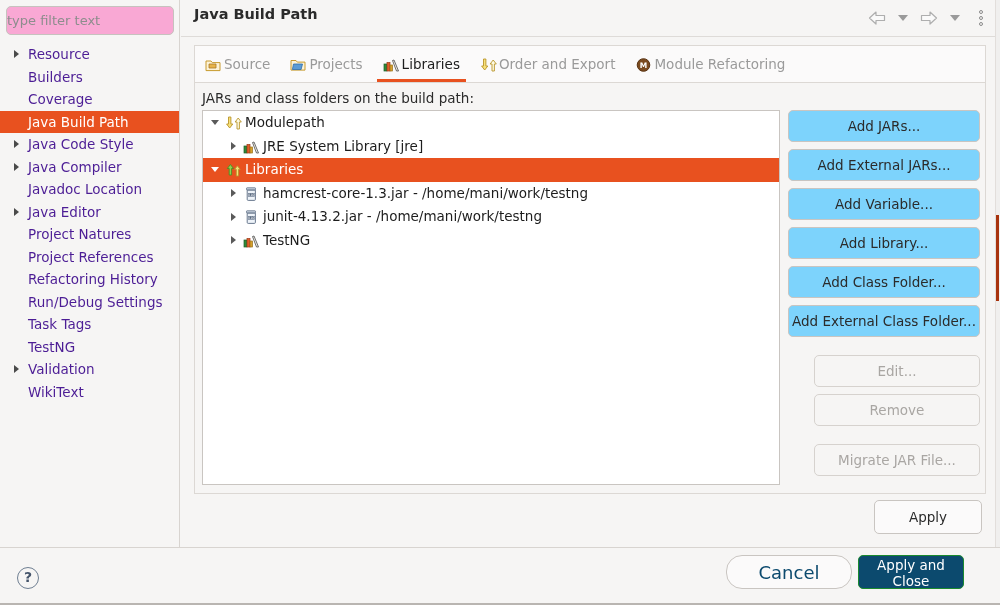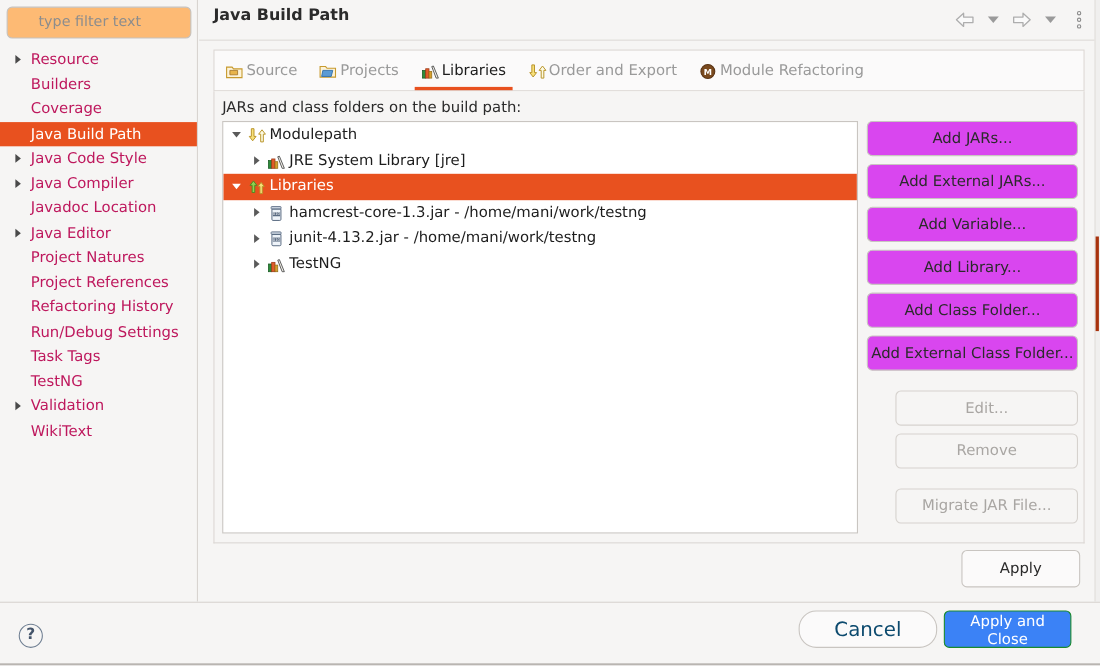--- a/index.html
+++ b/index.html
@@ -23,39 +23,39 @@
     position: absolute; left: 0; top: 0;
     width: 180px; height: 547px;
     background: #f6f5f4;
     border-right: 1px solid #d8d4d0;
   }
   #filter-wrap { padding: 6px 6px 0 6px; }
   #filter-input {
     width: 168px; height: 29px;
     border: 1px solid #c6c2be;
     border-radius: 5px;
-    background: #fdba74;
-    padding: 0 28px;
+    background: #f9a8d4;
+    padding: 0 0;
     font-family: inherit;
     font-size: 13px;
     color: #2b2b2b;
     outline: none;
   }
   #filter-input::placeholder { color: #8d8d8d; }
   #nav-tree {
     margin-top: 8px;
     padding: 0;
   }
   .nav-item {
     position: relative;
     height: 22.5px;
     line-height: 22.5px;
     padding-left: 28px;
     font-size: 13.5px;
-    color: #be185d;
+    color: #4c1d95;
     white-space: nowrap;
     cursor: default;
   }
   .nav-item.selected {
     background: #e8511f;
     color: #ffffff;
   }
   .nav-arrow {
     position: absolute;
     left: 14px; top: 50%;
@@ -189,21 +189,21 @@
   #btncol {
     position: absolute; left: 593px; top: 27px;
     width: 192px;
     display: flex; flex-direction: column;
   }
   .sbtn {
     height: 32px;
     margin-bottom: 7px;
     border: 1px solid #c9c5c1;
     border-radius: 5px;
-    background: #d946ef;
+    background: #7dd3fc;
     color: #2b2b2b;
     font-family: inherit;
     font-size: 13.5px;
     line-height: 30px;
     text-align: center;
     cursor: default;
     white-space: nowrap;
     overflow: hidden;
   }
   .sbtn.disabled { color: #a9a6a3; background: #f6f5f4; border-color: #d6d2ce; margin-left: 26px; }
@@ -245,24 +245,24 @@
     width: 126px; height: 34px;
     border: 1px solid #c9c5c1;
     border-radius: 16px;
     background: #fbfafa;
     font-family: inherit; font-size: 18px;
     color: #0c4a6e;
     cursor: default;
   }
   #apply-close-btn {
     position: absolute; left: 858px; top: 555px;
-    width: 116px; height: 34px;
+    width: 106px; height: 34px;
     border: 1px solid #1a8a2e;
     border-radius: 5px;
-    background: #3b82f6;
+    background: #0c4a6e;
     font-family: inherit; font-size: 13.5px;
     color: #ffffff;
     cursor: default;
   }
   #window-bottom-edge {
     position: absolute; left: 0; top: 603px;
     width: 1000px; height: 2px;
     background: #b9b5b1;
   }
   #right-scroll-track {

